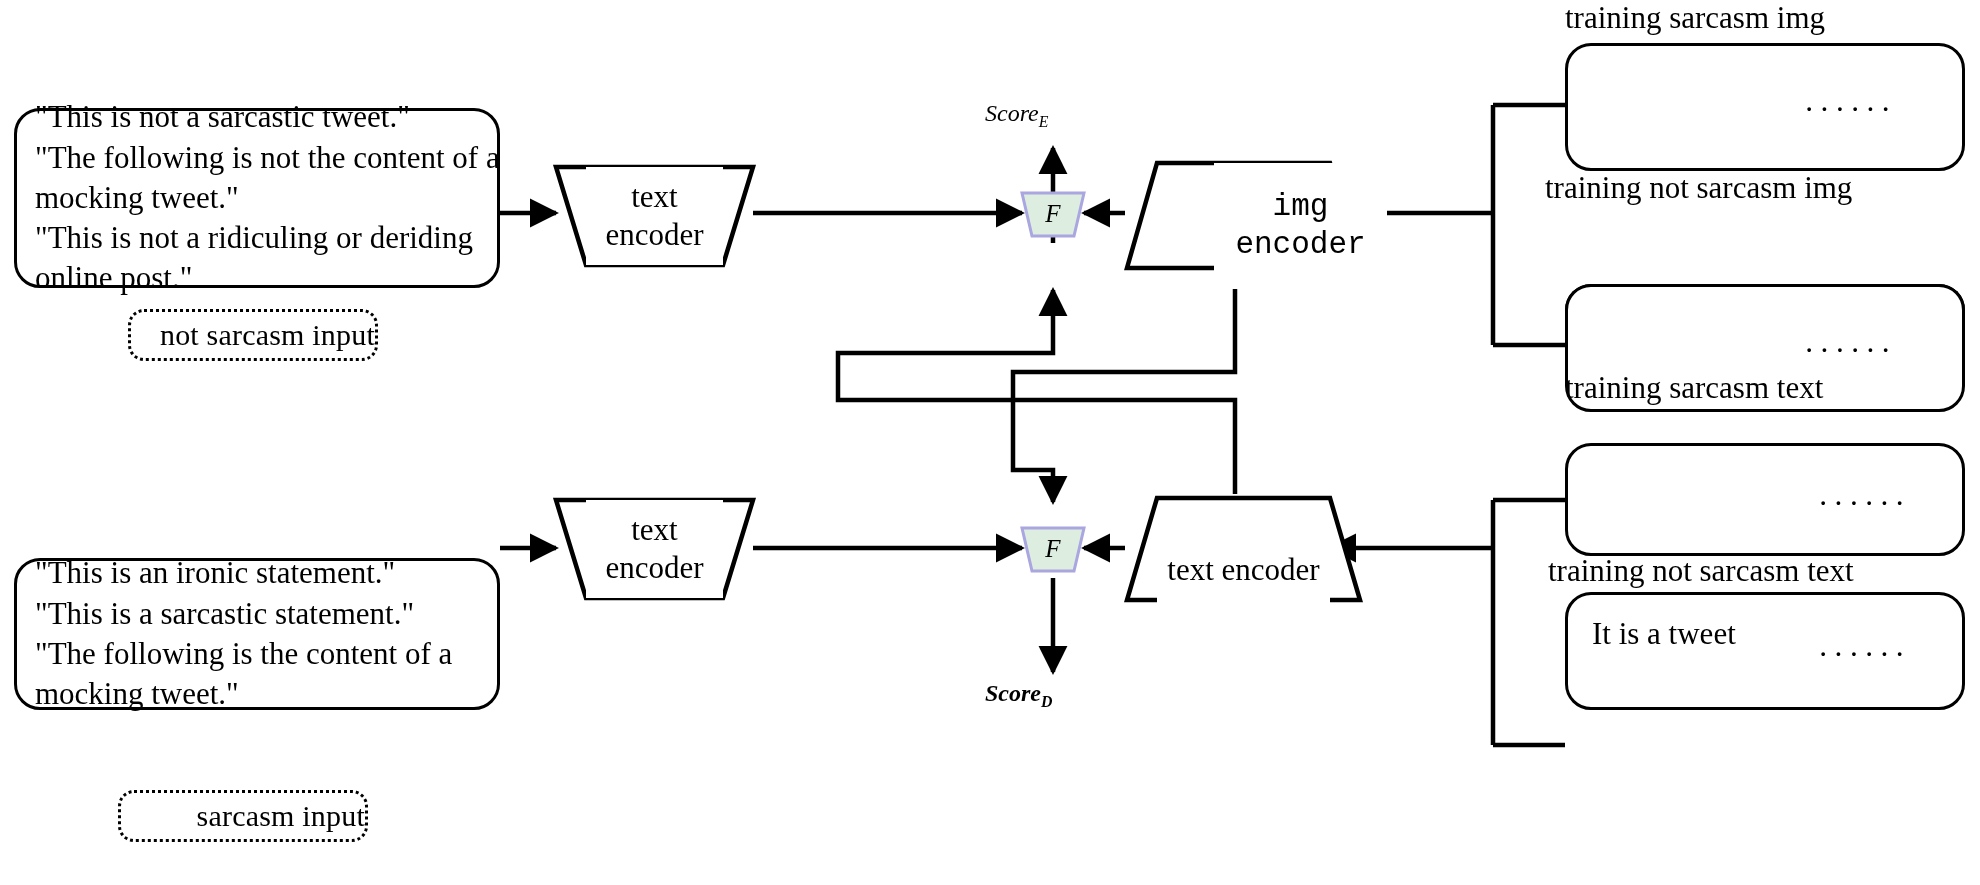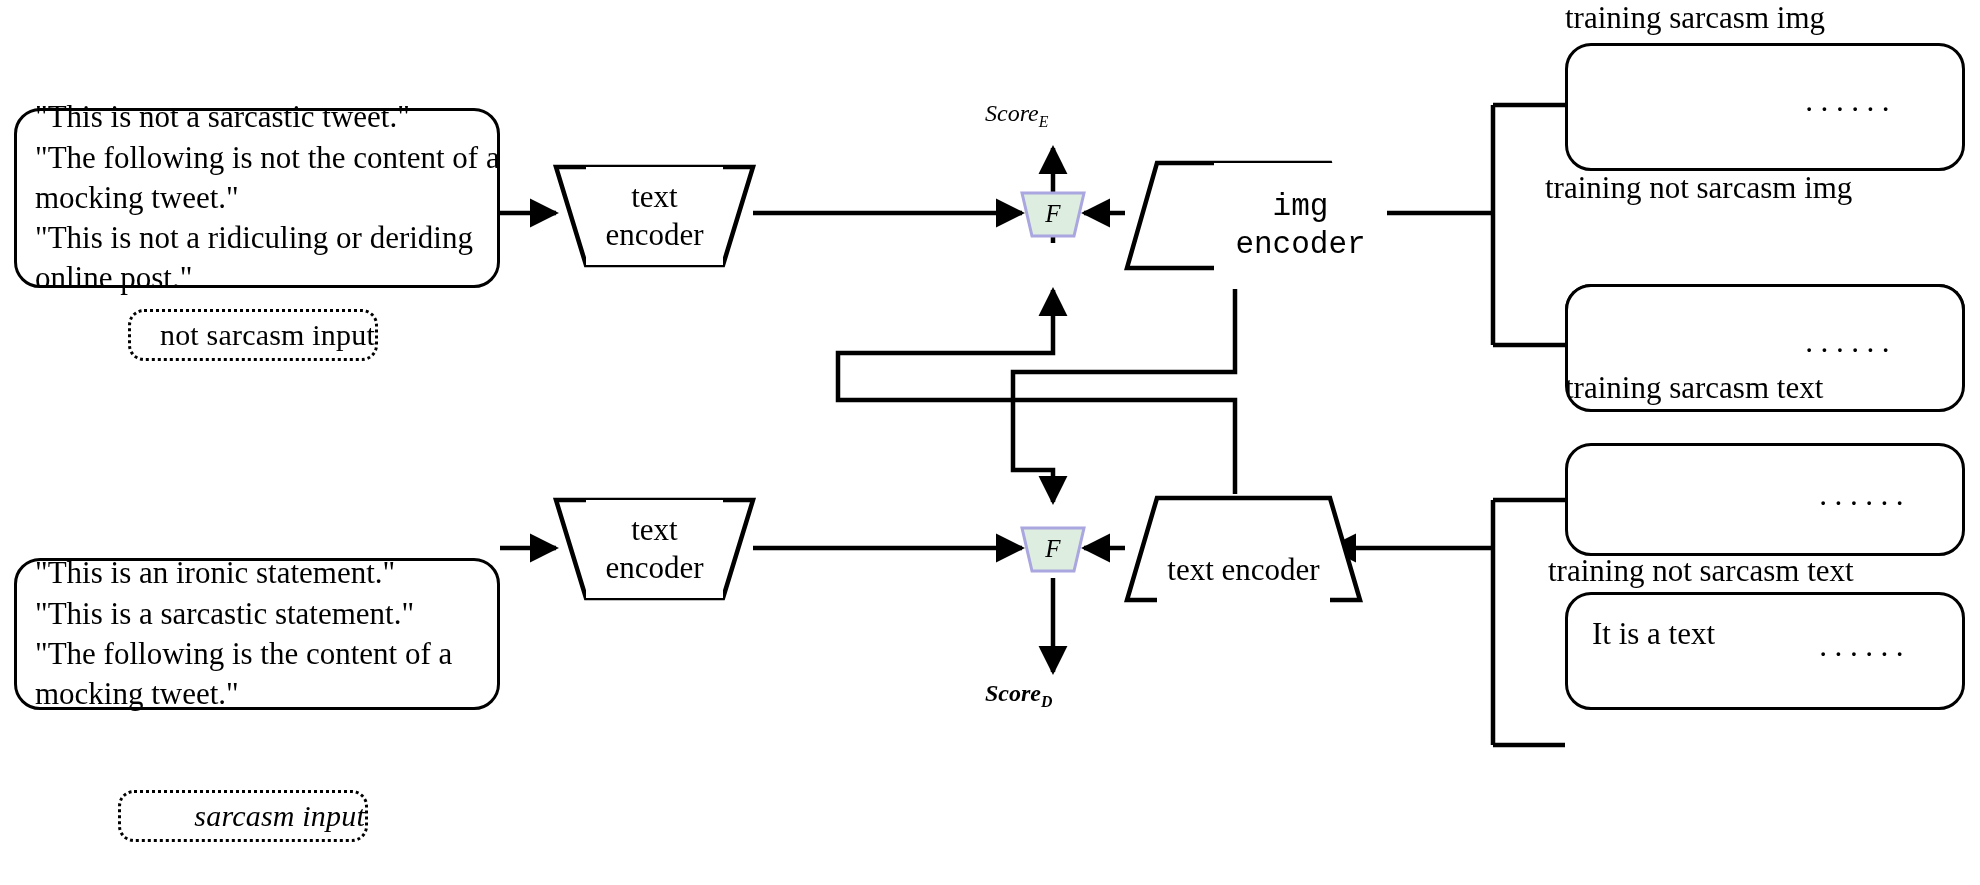--- a/index.html
+++ b/index.html
@@ -173,21 +173,21 @@
 <div class="abs dottedbox" style="left:128px;top:309px;width:250px;height:52px;">
   <span>not sarcasm input</span>
 </div>
 
 <div class="abs promptbox" style="left:14px;top:558px;width:486px;height:152px;">
   <div class="ln">"This is an ironic statement."</div>
   <div class="ln">"This is a sarcastic statement."</div>
   <div class="ln">"The following is the content of a</div>
   <div class="ln">mocking tweet."</div>
 </div>
-<div class="abs dottedbox" style="left:118px;top:790px;width:250px;height:52px;font-style:italic;">
+<div class="abs dottedbox" style="left:118px;top:790px;width:250px;height:52px;">
   <span>sarcasm input</span>
 </div>
 
 <div class="abs encoder" style="left:586px;top:167px;width:137px;height:98px;">
   <div>
     <div class="enc-lbl">text</div>
     <div class="enc-lbl">encoder</div>
   </div>
 </div>
 
@@ -242,16 +242,16 @@
 </div>
 <div class="abs panel" style="left:1565px;top:443px;width:400px;height:113px;">
   <div class="abs ellipsis" style="left:250px;top:40px;">······</div>
 </div>
 
 <div class="abs panel-cap" style="left:1548px;top:551px;width:432px;height:40px;line-height:40px;">
   <span>training not sarcasm text</span>
 </div>
 <div class="abs panel" style="left:1565px;top:592px;width:400px;height:118px;">
   <div class="abs panel-text" style="left:24px;top:20px;width:210px;">
-    <div>It is a text</div>
+    <div>It is a tweet</div>
   </div>
   <div class="abs ellipsis" style="left:250px;top:42px;">······</div>
 </div>
 
 </body></html>

